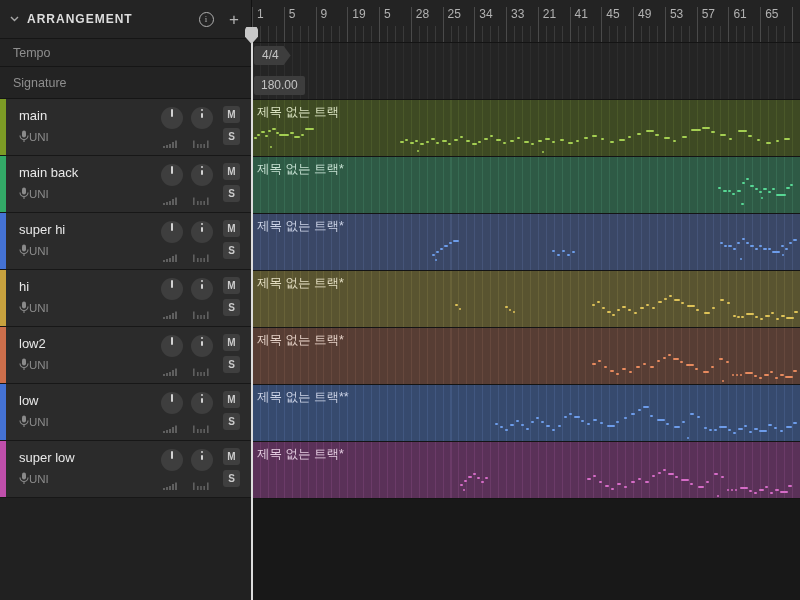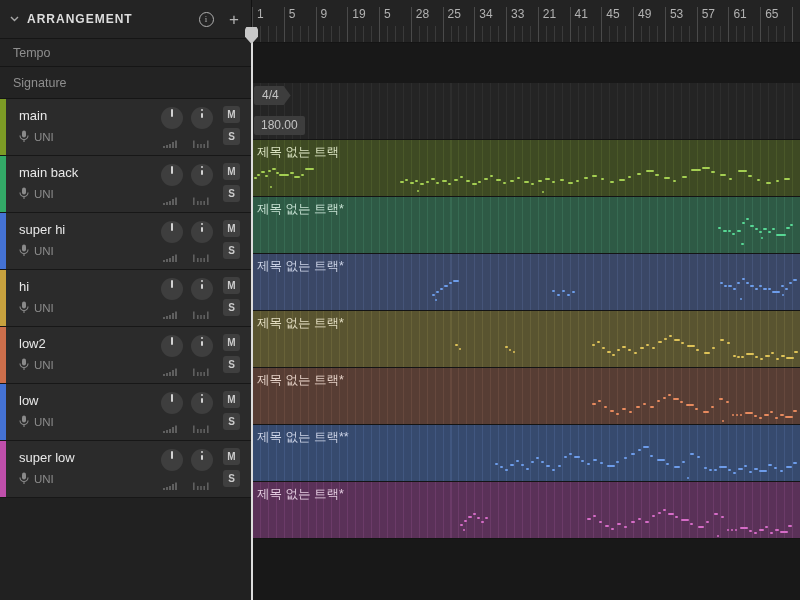--- a/index.html
+++ b/index.html
@@ -6,21 +6,21 @@
   body{width:800px;height:600px;overflow:hidden;font-family:"Liberation Sans",sans-serif;-webkit-font-smoothing:antialiased;}
   .app{position:relative;width:800px;height:600px;background:#181818;overflow:hidden;}
 
   
   .timeline{position:absolute;left:252px;top:0;width:548px;height:600px;background:#181818;}
   .ruler{position:relative;height:42px;background:#232323;border-bottom:1px solid #141414;}
   .ruler .tick{position:absolute;width:1px;background:#3a3a3a;}
   .ruler .tick.major{background:#4a4a4a;}
   .ruler .bar-num{position:absolute;top:7px;font-size:12px;color:#b2b2b2;}
   .meta-zone{position:relative;height:56px;background:#242424;border-bottom:1px solid #141414;
-    background-image:repeating-linear-gradient(90deg,#2d2d2d 0,#2d2d2d 1px,transparent 1px,transparent 7.94px);margin-top:40px;}
+    background-image:repeating-linear-gradient(90deg,#2d2d2d 0,#2d2d2d 1px,transparent 1px,transparent 7.94px);}
   .sig-flag{position:absolute;left:2px;top:3px;height:19px;line-height:19px;background:#3d3d3d;color:#c3c3c3;
     font-size:12px;padding:0 12px 0 8px;clip-path:polygon(0 0,calc(100% - 7px) 0,100% 50%,calc(100% - 7px) 100%,0 100%);border-radius:2px;}
   .tempo-badge{position:absolute;left:2px;top:33px;height:19px;line-height:19px;background:#3d3d3d;color:#c3c3c3;
     font-size:12px;padding:0 7px;border-radius:2px;}
   .clip-rows{position:relative;}
   .clip-row{position:relative;height:56px;border-bottom:1px solid #141414;
     background-image:repeating-linear-gradient(90deg,var(--grid) 0,var(--grid) 1px,transparent 1px,transparent 7.94px);}
   .clip-title{position:absolute;left:5px;top:4px;font-size:12.5px;color:var(--title);white-space:nowrap;}
   .note{position:absolute;height:2px;border-radius:1px;background:var(--note);}
 
@@ -33,21 +33,21 @@
   .icon-btn{width:22px;height:22px;display:flex;align-items:center;justify-content:center;color:#b5b5b5;margin-right:6px;cursor:default;}
   .info-circle{width:13px;height:13px;border:1.3px solid #b0b0b0;border-radius:50%;display:flex;align-items:center;justify-content:center;
     font-size:9px;color:#b0b0b0;font-family:"Liberation Serif",serif;}
   .plus-glyph{font-size:17px;color:#b5b5b5;line-height:1;}
   .meta-row{height:31px;display:flex;align-items:center;padding-left:13px;background:#232323;border-bottom:1px solid #151515;
     color:#8f8f8f;font-size:12.5px;}
   .meta-row.tempo{height:27px;}
   .track-header{position:relative;height:56px;background:#2b2b2b;border-bottom:1px solid #171717;}
   .strip{position:absolute;left:0;top:0;width:6px;height:100%;}
   .t-name{position:absolute;left:19px;top:9px;font-size:13px;color:#e8e8e8;}
-  .t-input{position:absolute;left:19px;top:31px;font-size:11.5px;color:#8a8a8a;display:flex;align-items:center;gap:5px;}
+  .t-input{position:absolute;left:19px;top:31px;font-size:11.5px;color:#8a8a8a;display:flex;align-items:center;}
   .knob{position:absolute;top:8px;width:22px;height:22px;border-radius:50%;background:#3e3e3e;}
   .knob.vol{left:161px;}
   .knob.pan{left:191px;}
   .knob .line{position:absolute;left:10px;top:2px;width:2px;height:8px;background:#d2d2d2;border-radius:1px;}
   .knob.pan .line{top:6px;height:5px;}
   .knob.pan .dot{position:absolute;left:10px;top:2px;width:2px;height:2px;background:#d2d2d2;border-radius:50%;}
   .mini-meter{position:absolute;top:35px;color:#5f5f5f;}
   .mini-meter.vol{left:163px;}
   .mini-meter.pan{left:193px;}
   .ms-col{position:absolute;right:11px;top:7px;display:flex;flex-direction:column;gap:5px;}

